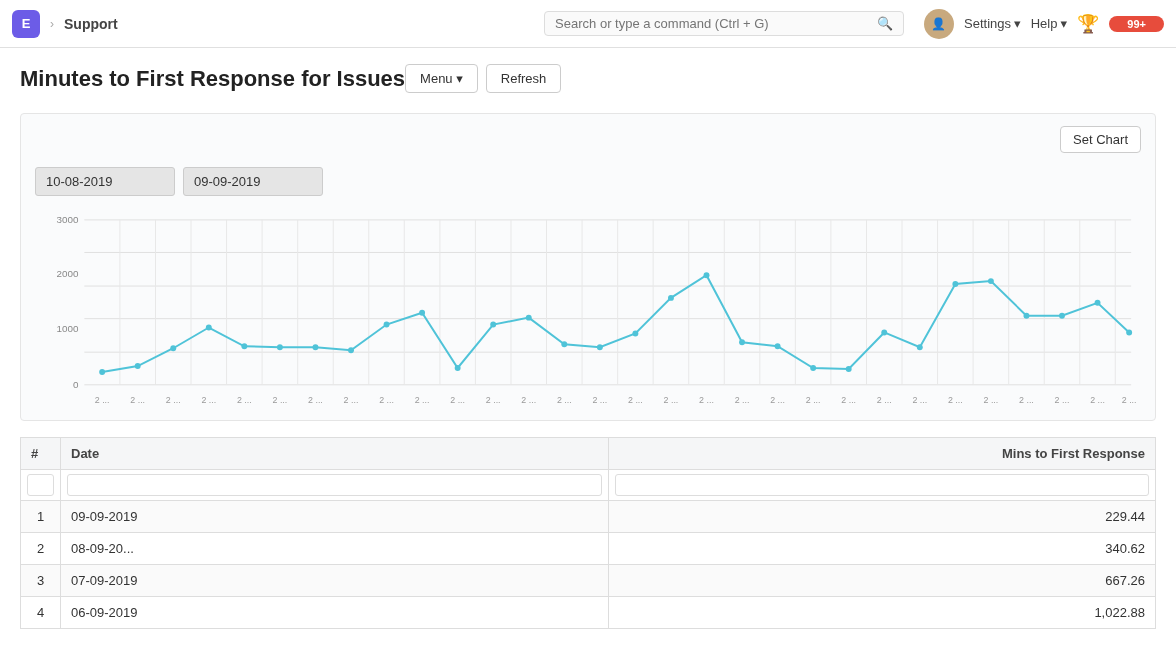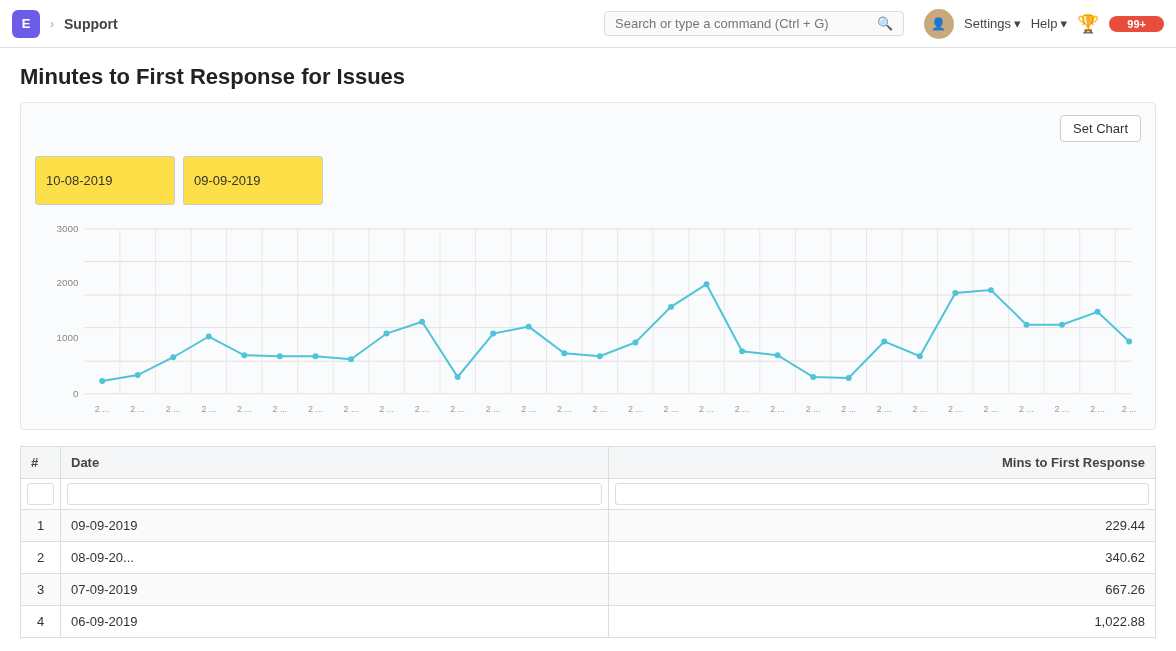--- a/index.html
+++ b/index.html
@@ -14,21 +14,21 @@
     .app-icon {
       width: 28px; height: 28px; background: #6c5ce7; border-radius: 6px;
       display: flex; align-items: center; justify-content: center;
       color: #fff; font-weight: bold; font-size: 13px; flex-shrink: 0;
     }
     .nav-chevron { color: #aaa; font-size: 12px; margin: 0 2px; }
     .nav-support { font-size: 14px; color: #444; font-weight: bold; }
     .nav-search {
       margin-left: auto; display: flex; align-items: center;
       border: 1px solid #ddd; border-radius: 4px; padding: 4px 10px;
-      width: 300px; background: #fafafa;
+      width: 360px; background: #fafafa;
     }
     .nav-search input {
       border: none; background: transparent; outline: none;
       font-size: 13px; color: #555; width: 100%;
     }
     .search-icon { color: #aaa; font-size: 13px; margin-left: 4px; }
     .nav-actions { display: flex; align-items: center; gap: 10px; margin-left: 12px; }
     .avatar { width: 30px; height: 30px; border-radius: 50%; background: #c8a97e; overflow: hidden; display: flex; align-items: center; justify-content: center; font-size: 12px; }
     .nav-btn {
       background: none; border: none; cursor: pointer; font-size: 13px; color: #444;
@@ -47,38 +47,38 @@
     }
     .page-title { font-size: 22px; font-weight: 600; color: #222; }
     .header-actions { display: flex; gap: 8px; }
     .btn-menu, .btn-refresh {
       border: 1px solid #ccc; background: #fff; border-radius: 4px;
       padding: 6px 14px; cursor: pointer; font-size: 13px; color: #333;
     }
 
     
     .chart-container {
-      margin: 0 20px; border: 1px solid #e5e5e5; border-radius: 4px;
+      margin: 8px 20px; border: 1px solid #e5e5e5; border-radius: 4px;
       background: #fafbfc; padding: 12px 0 0 0;
     }
     .chart-toolbar {
       display: flex; justify-content: flex-end; padding: 0 14px 10px;
     }
     .btn-set-chart {
       border: 1px solid #ccc; background: #fff; border-radius: 4px;
       padding: 5px 12px; cursor: pointer; font-size: 13px; color: #333;
     }
 
     
     .date-row {
       display: flex; gap: 8px; padding: 4px 14px 14px;
     }
     .date-input {
-      border: 1px solid #ccc; border-radius: 3px; padding: 16px 10px;
-      font-size: 13px; background: #fde047; color: #333; width: 140px;
+      border: 1px solid #ccc; border-radius: 3px; padding: 6px 10px;
+      font-size: 13px; background: #e5e5e5; color: #333; width: 140px;
     }
 
     
     .chart-svg-wrap { padding: 0 14px; }
 
     
     .table-section { margin: 16px 20px 0; }
     .data-table { width: 100%; border-collapse: collapse; font-size: 13px; }
     .data-table th {
       background: #f5f6f7; border: 1px solid #ddd; padding: 8px 10px;
@@ -120,20 +120,26 @@
       <span>Help</span> 
         <span>▾</span>
     </button>
     <span class="trophy">🏆</span>
     <span class="badge-red">99+</span>
   </div>
 </div>
 
 <div class="page-header">
   <h1 class="page-title">Minutes to First Response for Issues</h1>
+  <div class="header-actions">
+    <button class="btn-menu">
+      <span>Menu</span> <span>▾</span>
+    </button>
+    <button class="btn-refresh">Refresh</button>
+  </div>
 </div>
 
 <div class="chart-container">
   <div class="chart-toolbar">
     <button class="btn-set-chart">Set Chart</button>
   </div>
   <div class="date-row">
     <input type="text" class="date-input" value="10-08-2019" style="">
     <input type="text" class="date-input" value="09-09-2019" style="">
   </div>

